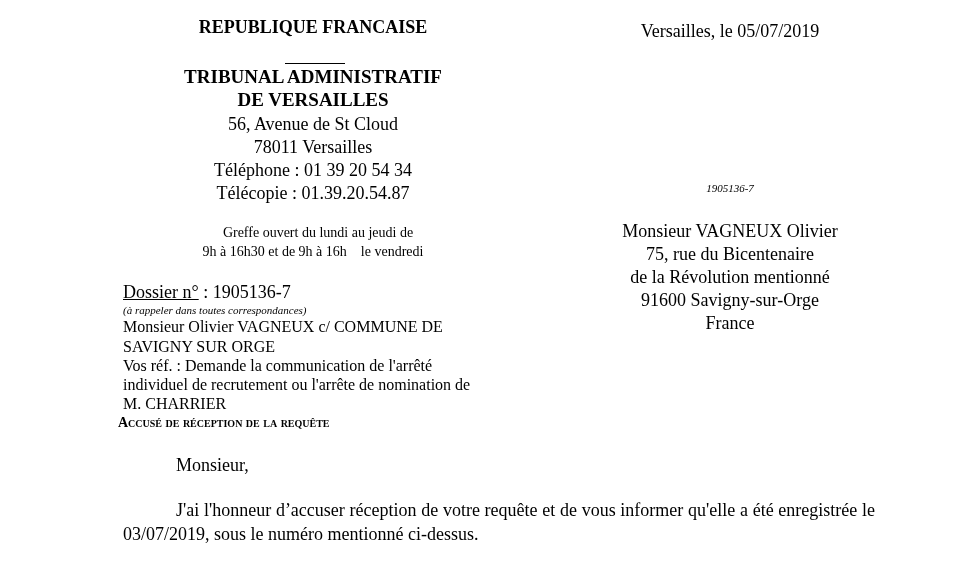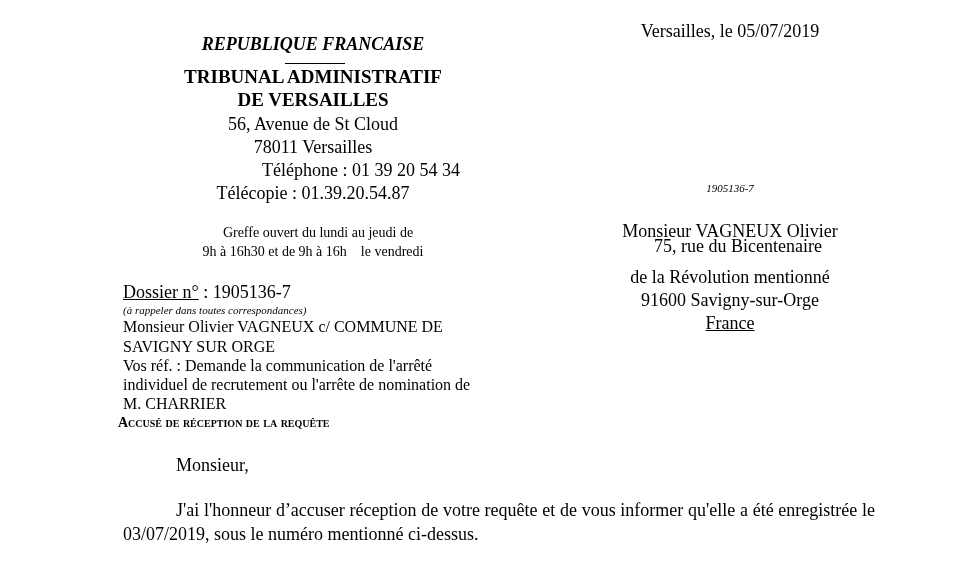--- a/index.html
+++ b/index.html
@@ -19,40 +19,40 @@
     .ul { text-decoration: underline; }
     .smallcaps { font-variant: small-caps; font-weight: bold; font-size: 14px; line-height: 16px; }
     .para {
       position: absolute; left: 123px; width: 752px;
       font-size: 18px; line-height: 24px; text-align: justify; text-indent: 53px;
     }
   </style>
 </head>
 <body>
 
-<div class="abs c f18 bold" style="left:313px; top:34px;font-style:italic;">REPUBLIQUE FRANCAISE</div>
+<div class="abs c f18 bold" style="left:313px; top:17px;">REPUBLIQUE FRANCAISE</div>
 <div class="rule" style="left:285px; top:63px; width:60px;"></div>
 <div class="abs c f19 bold" style="left:313px; top:67px;">TRIBUNAL ADMINISTRATIF</div>
 <div class="abs c f19 bold" style="left:313px; top:90px;">DE VERSAILLES</div>
 <div class="abs c f18" style="left:313px; top:114px;">56, Avenue de St Cloud</div>
 <div class="abs c f18" style="left:313px; top:137px;">78011 Versailles</div>
-<div class="abs c f18" style="left:313px; top:160px;margin-left:48px;">Téléphone : 01 39 20 54 34</div>
+<div class="abs c f18" style="left:313px; top:160px;">Téléphone : 01 39 20 54 34</div>
 <div class="abs c f18" style="left:313px; top:183px;">Télécopie : 01.39.20.54.87</div>
 <div class="abs c f14" style="left:318px; top:225px;">Greffe ouvert du lundi au jeudi de</div>
 <div class="abs c f14" style="left:313px; top:244px; white-space:pre;">9h à 16h30 et de 9h à 16h    le vendredi</div>
 
 <div class="abs c f18" style="left:730px; top:21px;">Versailles, le 05/07/2019</div>
 <div class="abs c f11i" style="left:730px; top:182px;">1905136-7</div>
 
 <div>
   <div class="abs c f18" style="left:730px; top:221px;">Monsieur VAGNEUX Olivier</div>
-  <div class="abs c f18" style="left:730px; top:236px;margin-left:8px;">75, rue du Bicentenaire</div>
+  <div class="abs c f18" style="left:730px; top:244px;">75, rue du Bicentenaire</div>
   <div class="abs c f18" style="left:730px; top:267px;">de la Révolution mentionné</div>
   <div class="abs c f18" style="left:730px; top:290px;">91600 Savigny-sur-Orge</div>
-  <div class="abs c f18" style="left:730px; top:313px;text-decoration:underline;">France</div>
+  <div class="abs c f18" style="left:730px; top:313px;">France</div>
 </div>
 
 <div class="abs f18" style="left:123px; top:282px;">
   <span class="ul">Dossier n°</span><span style="white-space:pre;"> : </span><span>1905136-7</span>
 </div>
 <div class="abs f11i" style="left:123px; top:304px;text-align:center;">(à rappeler dans toutes correspondances)</div>
 <div class="abs f15" style="left:123px; top:318px;">Monsieur Olivier VAGNEUX c/ COMMUNE DE</div>
 <div class="abs f15" style="left:123px; top:338px;">SAVIGNY SUR ORGE</div>
 <div class="abs f15" style="left:123px; top:357px;">Vos réf. : Demande la communication de l'arrêté</div>
 <div class="abs f15" style="left:123px; top:376px;">individuel de recrutement ou l'arrête de nomination de</div>

